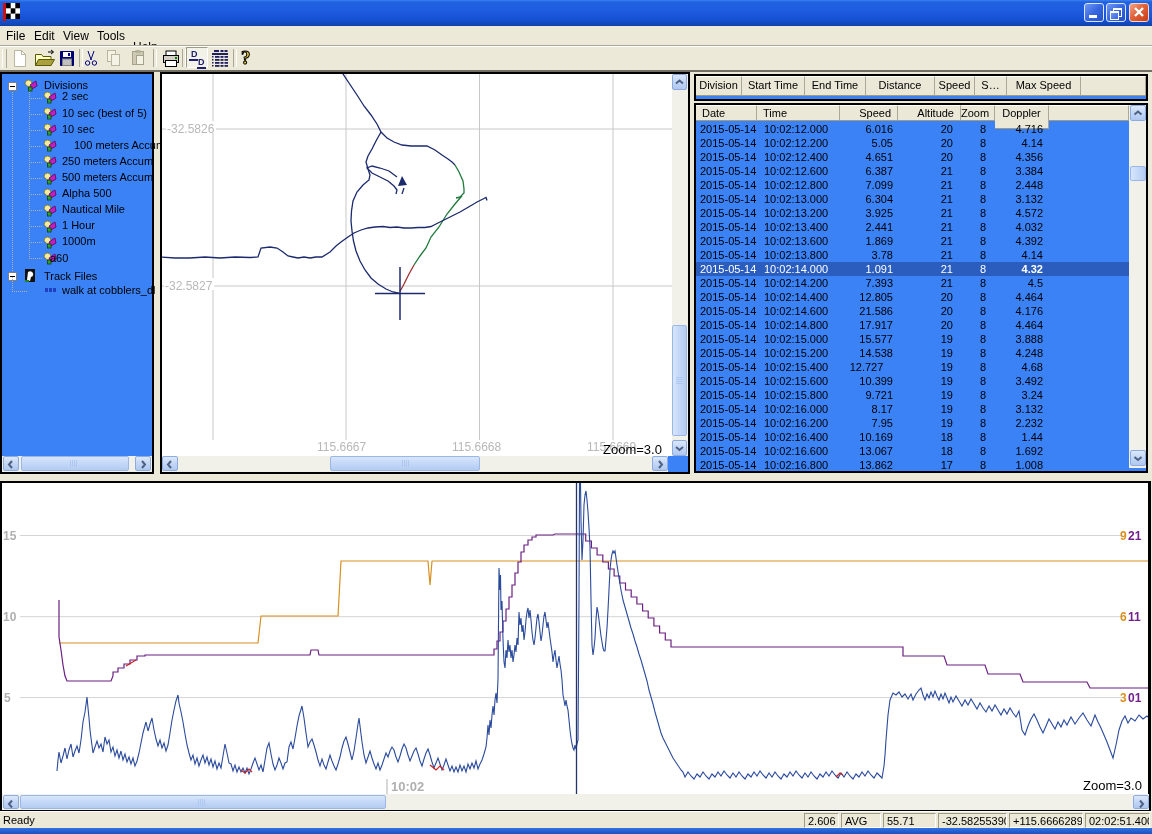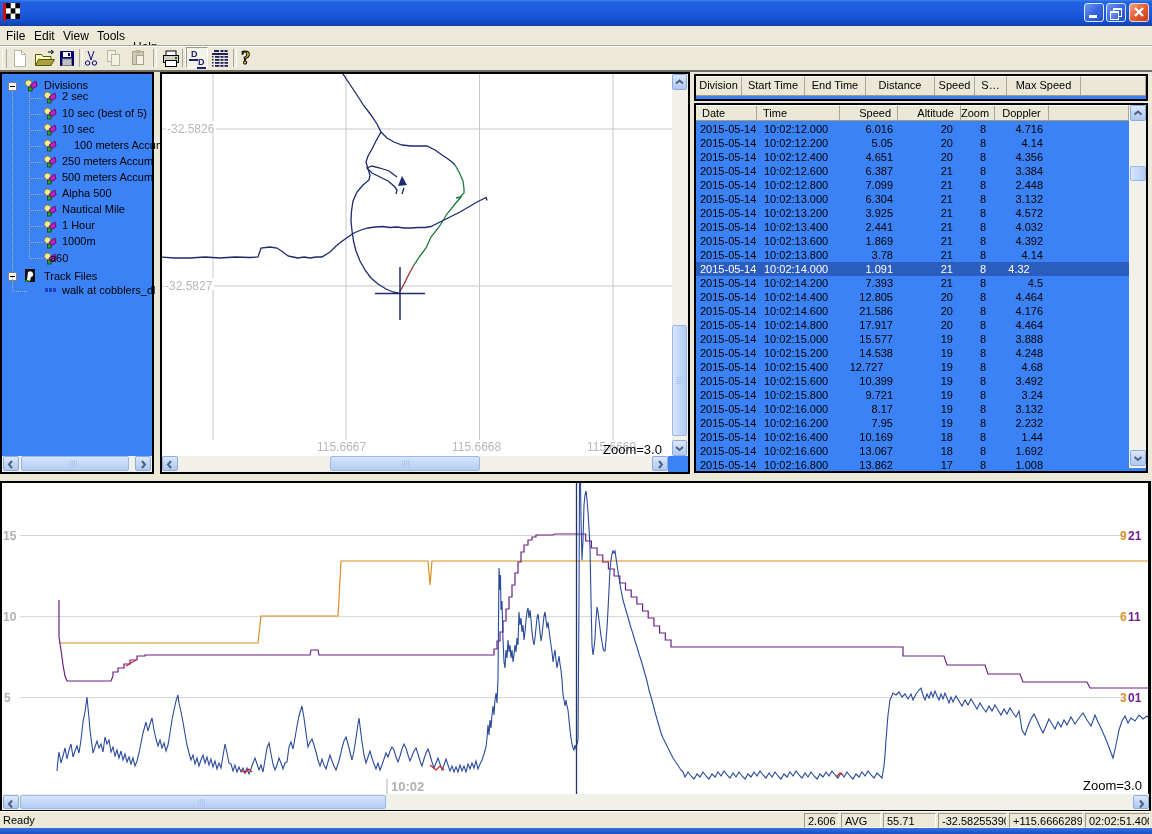--- a/index.html
+++ b/index.html
@@ -326,21 +326,21 @@
     <div class="hdrbtn" style="left:279px;width:32px;height:20px;">S…</div>
     <div class="hdrbtn" style="left:311px;width:74px;height:20px;">Max Speed</div>
     <div class="hdrbtn" style="left:385px;width:65px;height:20px;"></div>
   </div>
 <div class="panel" style="left:694px;top:103px;width:454px;height:370px;">
     <div class="hdrbtn" style="left:0px;width:61px;height:16px;line-height:15px;text-align:left;padding-left:6px;box-sizing:border-box;">Date</div>
     <div class="hdrbtn" style="left:61px;width:83px;height:16px;line-height:15px;text-align:left;padding-left:6px;box-sizing:border-box;">Time</div>
     <div class="hdrbtn" style="left:144px;width:58px;height:16px;line-height:15px;text-align:right;padding-right:6px;box-sizing:border-box;">Speed</div>
     <div class="hdrbtn" style="left:202px;width:63px;height:16px;line-height:15px;text-align:right;padding-right:6px;box-sizing:border-box;">Altitude</div>
     <div class="hdrbtn" style="left:265px;width:34px;height:16px;line-height:15px;text-align:right;padding-right:6px;box-sizing:border-box;">Zoom</div>
-    <div class="hdrbtn" style="left:299px;width:54px;height:16px;line-height:15px;text-align:center;">Doppler</div>
+    <div class="hdrbtn" style="left:299px;width:54px;height:24px;line-height:15px;text-align:center;">Doppler</div>
     <div class="hdrbtn" style="left:353px;width:80px;height:16px;line-height:15px;text-align:left;padding-left:6px;box-sizing:border-box;"></div>
     <div class="abs" style="left:0;top:17px;width:433px;height:14px;font-size:11px;line-height:14px;">
       <span class="abs" style="left:4px;">2015-05-14</span>
       <span class="abs" style="left:68px;">10:02:12.000</span>
       <span class="abs" style="left:144px;width:53px;text-align:right;display:inline-block;">6.016</span>
       <span class="abs" style="left:202px;width:55px;text-align:right;display:inline-block;">20</span>
       <span class="abs" style="left:265px;width:25px;text-align:right;display:inline-block;">8</span>
       <span class="abs" style="left:299px;width:48px;text-align:right;display:inline-block;">4.716</span>
     </div>
     <div class="abs" style="left:0;top:31px;width:433px;height:14px;font-size:11px;line-height:14px;">
@@ -414,21 +414,21 @@
       <span class="abs" style="left:202px;width:55px;text-align:right;display:inline-block;">21</span>
       <span class="abs" style="left:265px;width:25px;text-align:right;display:inline-block;">8</span>
       <span class="abs" style="left:299px;width:48px;text-align:right;display:inline-block;">4.14</span>
     </div>
     <div class="abs" style="left:0;top:157px;width:433px;height:14px;font-size:11px;line-height:14px;background:#2a5dbe;color:#fff;">
       <span class="abs" style="left:4px;">2015-05-14</span>
       <span class="abs" style="left:68px;">10:02:14.000</span>
       <span class="abs" style="left:144px;width:53px;text-align:right;display:inline-block;">1.091</span>
       <span class="abs" style="left:202px;width:55px;text-align:right;display:inline-block;">21</span>
       <span class="abs" style="left:265px;width:25px;text-align:right;display:inline-block;">8</span>
-      <span class="abs" style="left:299px;width:48px;text-align:center;display:inline-block;">4.32</span>
+      <span class="abs" style="left:299px;width:48px;text-align:right;display:inline-block;font-weight:bold;">4.32</span>
     </div>
     <div class="abs" style="left:0;top:171px;width:433px;height:14px;font-size:11px;line-height:14px;">
       <span class="abs" style="left:4px;">2015-05-14</span>
       <span class="abs" style="left:68px;">10:02:14.200</span>
       <span class="abs" style="left:144px;width:53px;text-align:right;display:inline-block;">7.393</span>
       <span class="abs" style="left:202px;width:55px;text-align:right;display:inline-block;">21</span>
       <span class="abs" style="left:265px;width:25px;text-align:right;display:inline-block;">8</span>
       <span class="abs" style="left:299px;width:48px;text-align:right;display:inline-block;">4.5</span>
     </div>
     <div class="abs" style="left:0;top:185px;width:433px;height:14px;font-size:11px;line-height:14px;">

